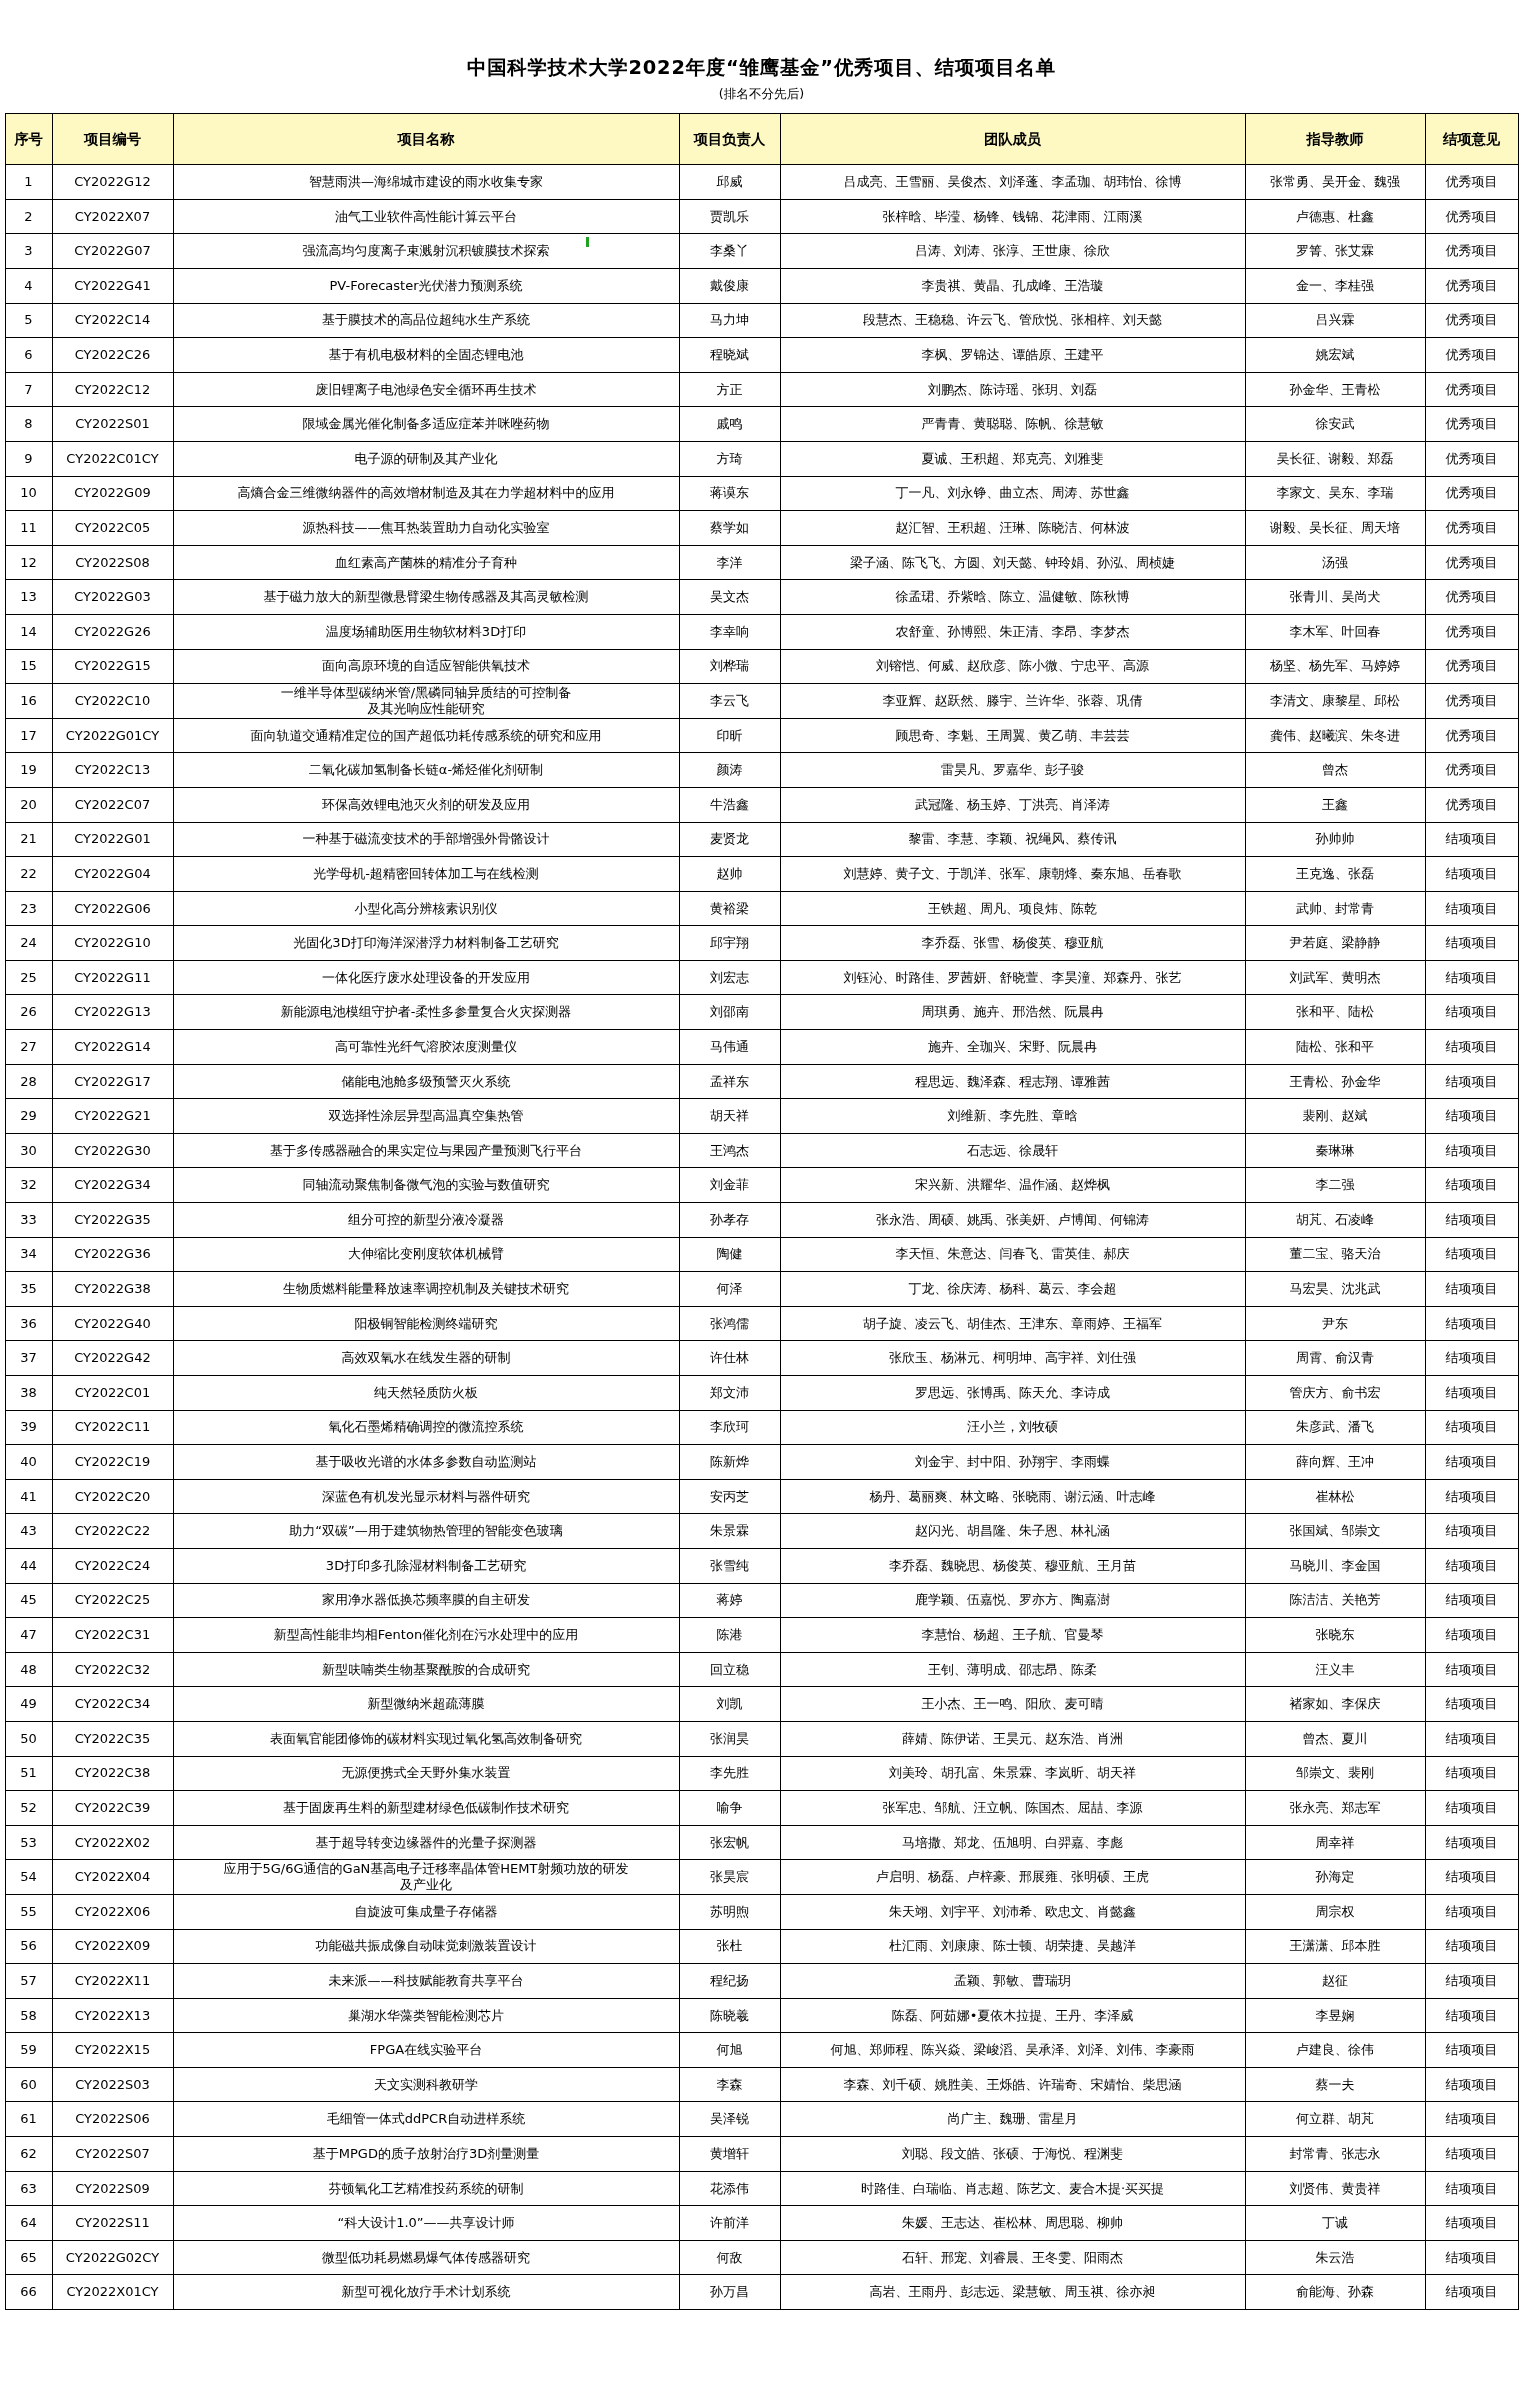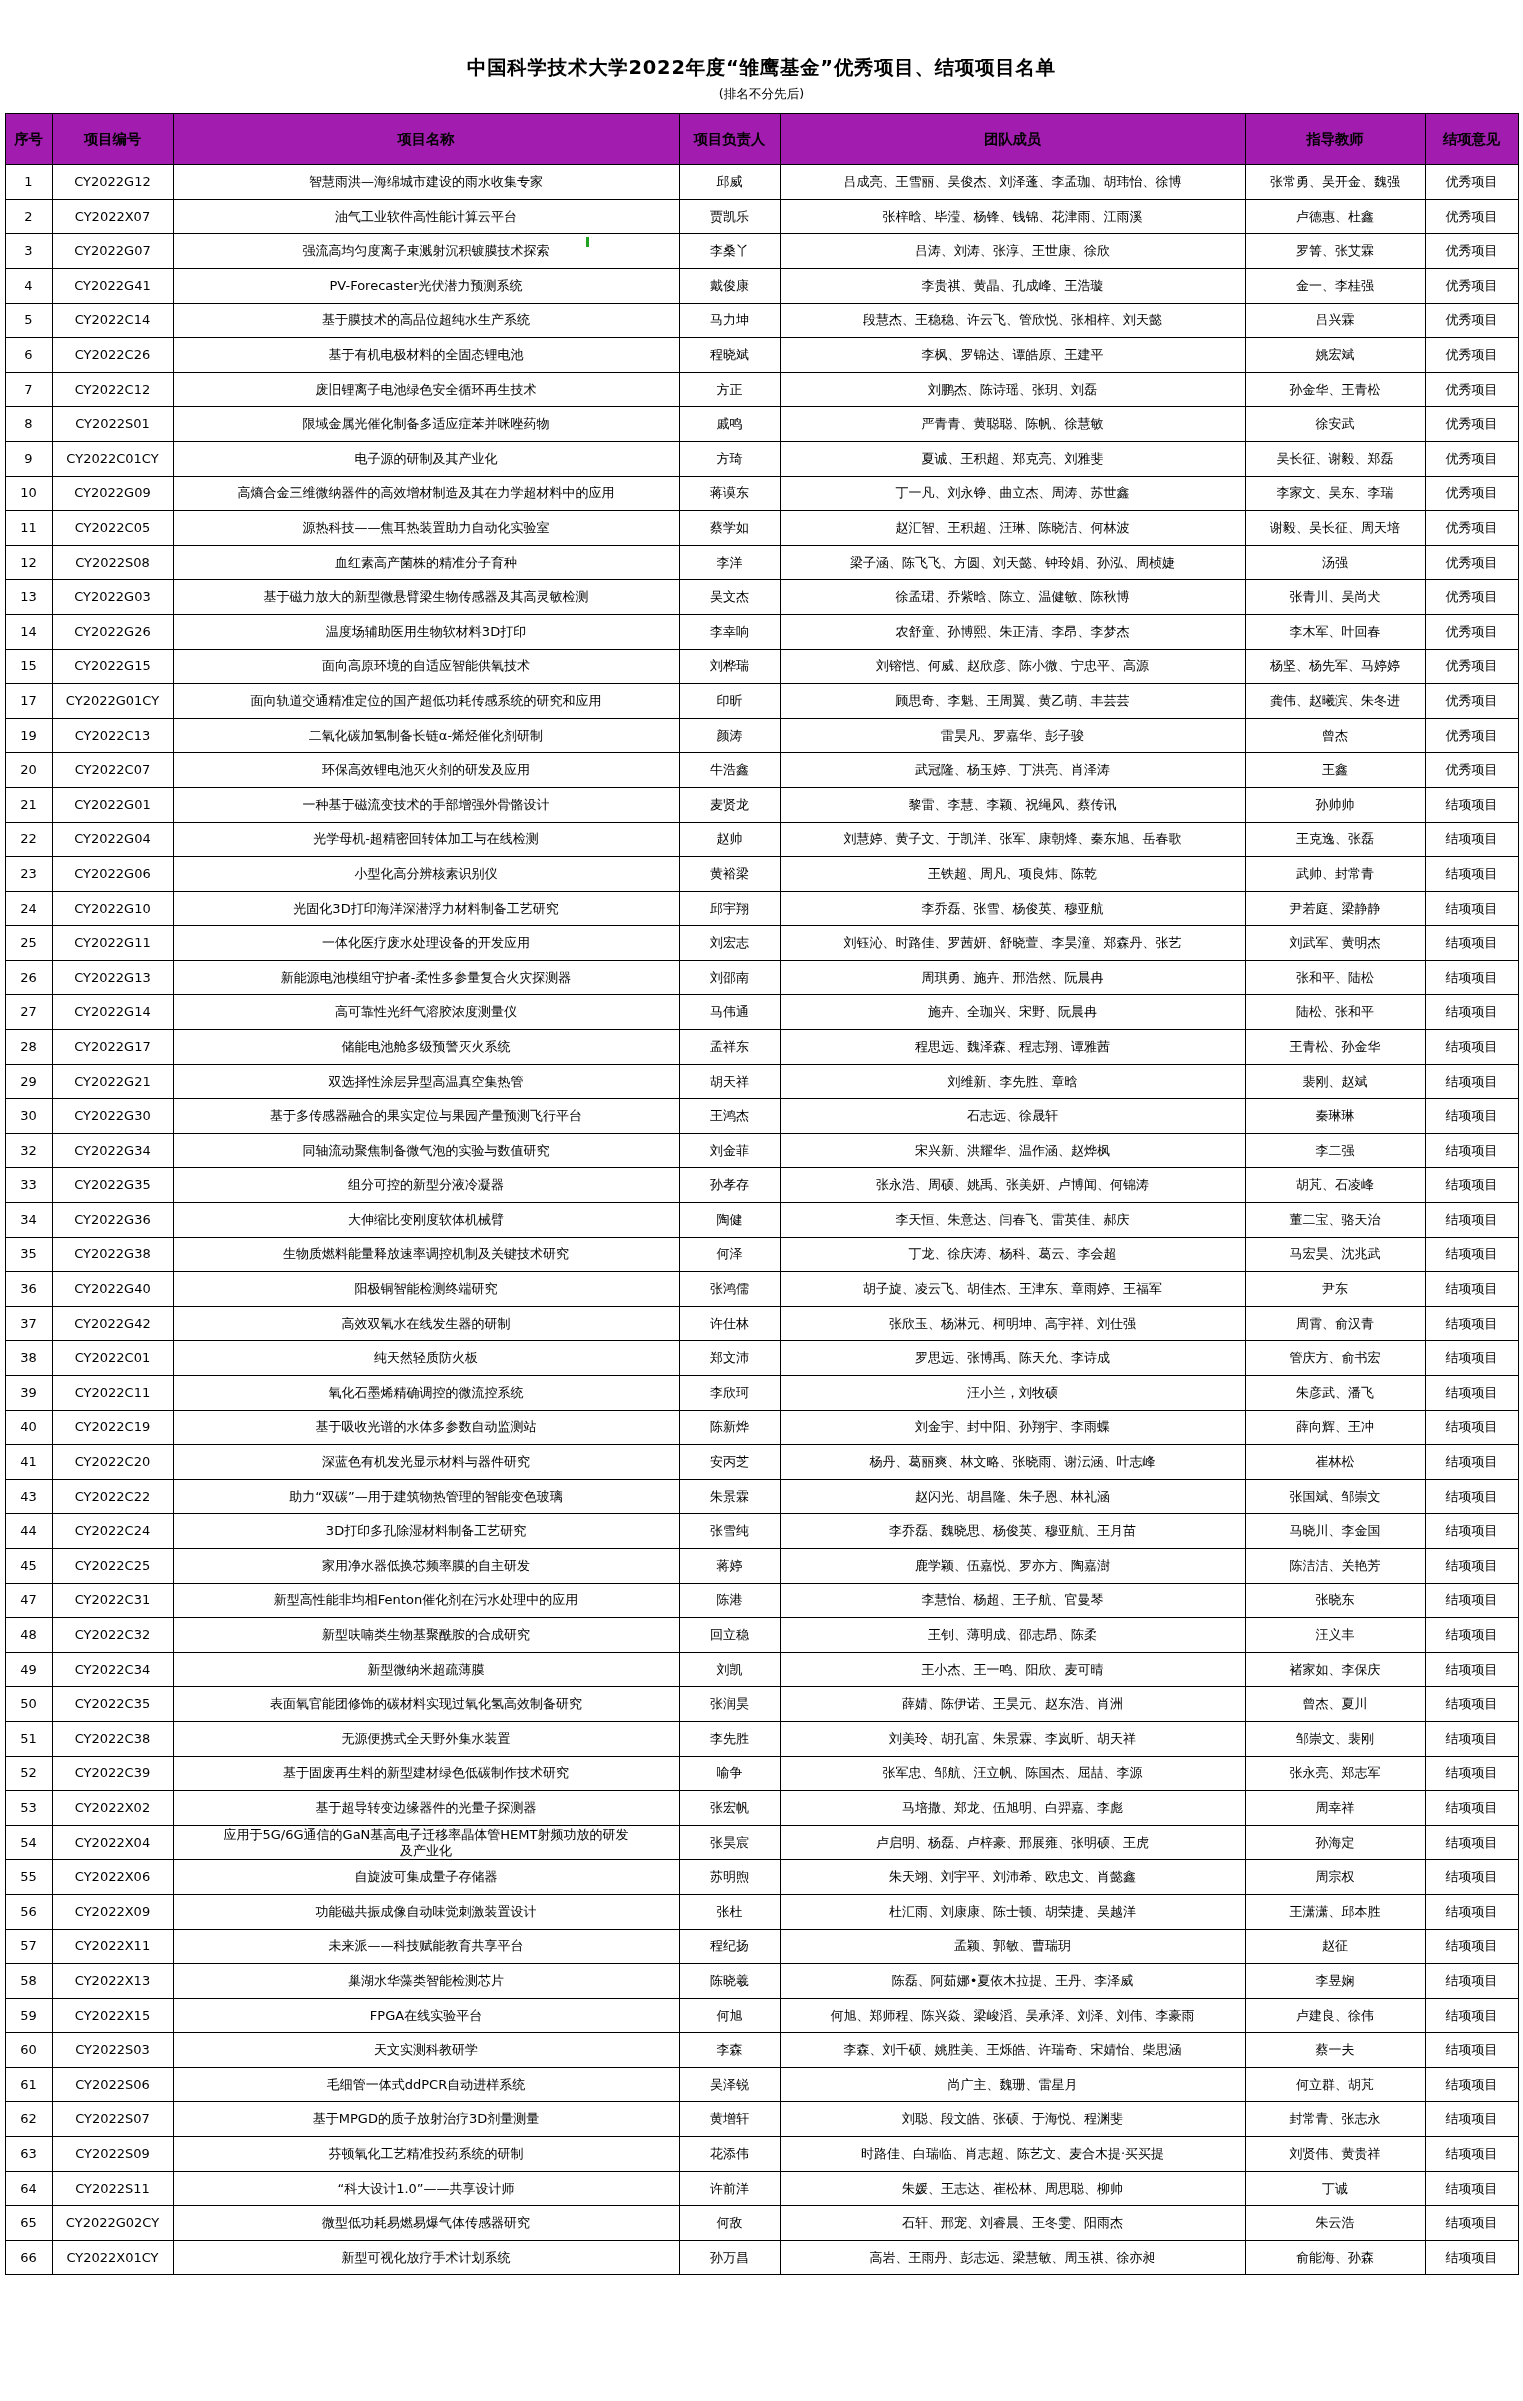--- a/index.html
+++ b/index.html
@@ -28,21 +28,21 @@
     margin: 11.8px auto 3.4px auto;
     border: 1.7px solid #000;
   }
   table.projects th, table.projects td {
     border: 1.3px solid #000;
     text-align: center;
     vertical-align: middle;
     overflow: hidden;
   }
   table.projects th {
-    background: #a21caf;
+    background: #fef9c3;
     height: 47px;
     font-size: 14.3px;
     font-weight: bold;
     padding: 1.7px 2.5px;
     margin-top: 20px;
   }
   table.projects td {
     height: 32px;
     font-size: 13px;
     padding: 0.8px 3.4px;
@@ -217,20 +217,30 @@
       <tr>
         <td class="col-index">15</td>
         <td class="col-code">CY2022G15</td>
         <td class="col-name">面向高原环境的自适应智能供氧技术</td>
         <td class="col-leader">刘桦瑞</td>
         <td class="col-team">刘镕恺、何威、赵欣彦、陈小微、宁忠平、高源</td>
         <td class="col-advisors">杨坚、杨先军、马婷婷</td>
         <td class="col-status">优秀项目</td>
       </tr>
       <tr>
+        <td class="col-index">16</td>
+        <td class="col-code">CY2022C10</td>
+        <td class="col-name">一维半导体型碳纳米管/黑磷同轴异质结的可控制备
+及其光响应性能研究</td>
+        <td class="col-leader">李云飞</td>
+        <td class="col-team">李亚辉、赵跃然、滕宇、兰许华、张蓉、巩倩</td>
+        <td class="col-advisors">李清文、康黎星、邱松</td>
+        <td class="col-status">优秀项目</td>
+      </tr>
+      <tr>
         <td class="col-index">17</td>
         <td class="col-code">CY2022G01CY</td>
         <td class="col-name">面向轨道交通精准定位的国产超低功耗传感系统的研究和应用</td>
         <td class="col-leader">印昕</td>
         <td class="col-team">顾思奇、李魁、王周翼、黄乙萌、丰芸芸</td>
         <td class="col-advisors">龚伟、赵曦滨、朱冬进</td>
         <td class="col-status">优秀项目</td>
       </tr>
       <tr>
         <td class="col-index">19</td>

